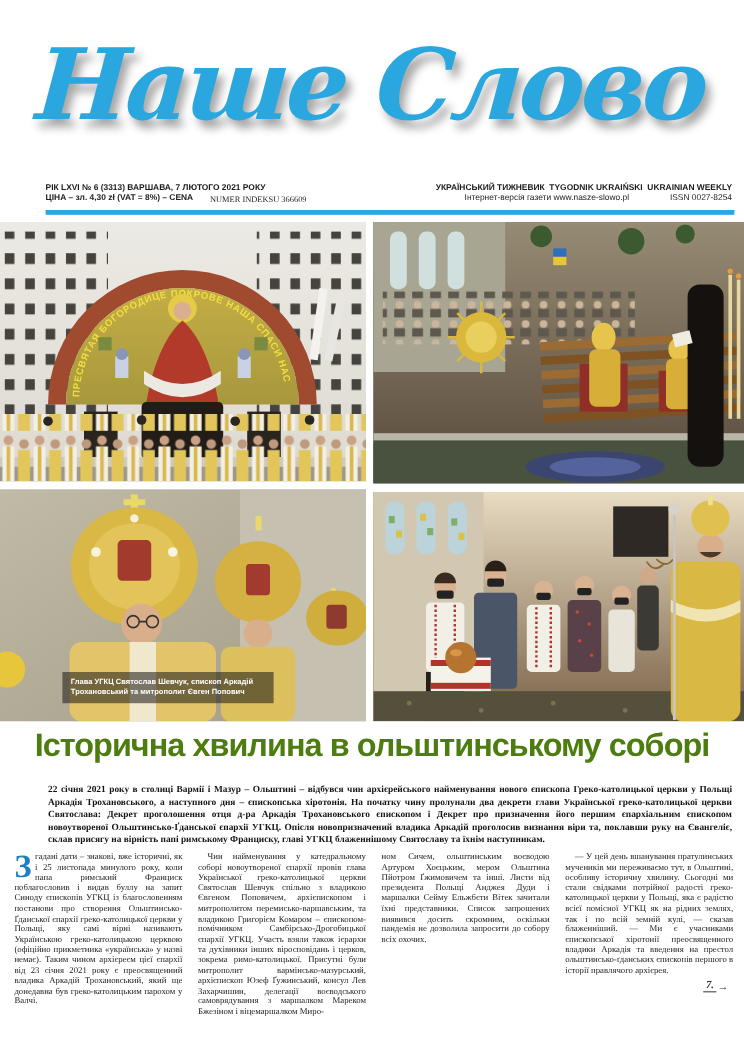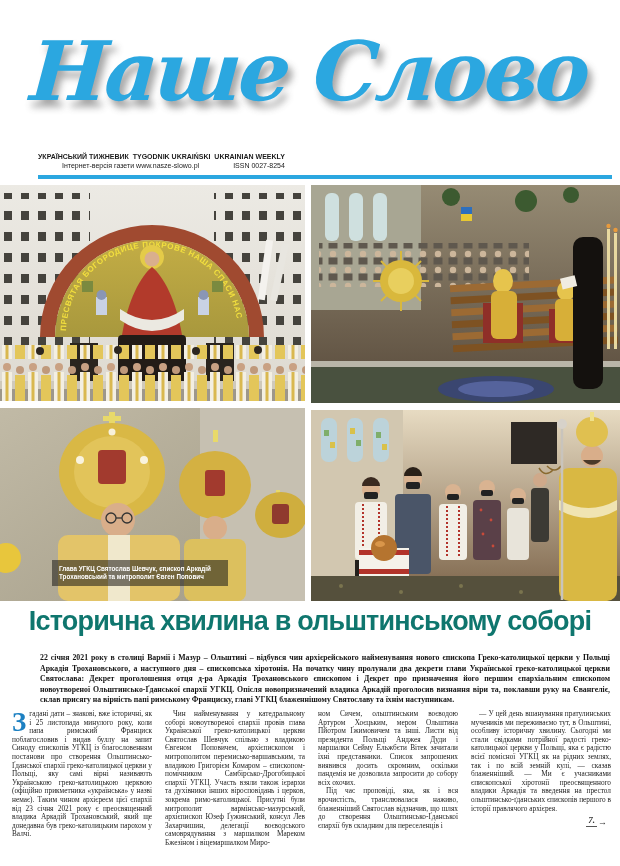--- a/index.html
+++ b/index.html
@@ -31,21 +31,21 @@
   .ph1{left:0;top:185px;width:305px;height:216px;}
   .ph2{left:311px;top:185px;width:309px;height:218px;}
   .ph3{left:0;top:408px;width:305px;height:193px;}
   .ph4{left:311px;top:410px;width:309px;height:191px;}
   .caption{position:absolute;left:52px;bottom:15px;width:176px;
            background:rgba(35,32,28,.58);color:#fff;font-size:6.3px;line-height:8px;
            font-weight:bold;padding:5px 7px;}
 
   
   .headline{position:absolute;top:606px;left:0;width:620px;margin:0;text-align:center;
-            font-size:27px;font-weight:bold;letter-spacing:-.8px;color:#0f766e;}
+            font-size:27px;font-weight:bold;letter-spacing:-.8px;color:#4d7c0f;}
   .lead{position:absolute;top:653px;left:40px;right:10px;margin:0;text-align:justify;
         font-size:7.8px;line-height:10.6px;font-weight:bold;color:#141414;font-family:Liberation Serif, serif;}
 
   
   .cols{position:absolute;top:710px;left:12px;right:9px;display:flex;gap:13px;
         font-family:"Liberation Serif",serif;font-size:7.3px;line-height:8.6px;color:#1c1c1c;}
   .col{flex:1 1 0;text-align:justify;}
   .col p{margin:0;}
   .col p.ind{text-indent:8px;}
   .dropcap{float:left;font-size:27px;line-height:22px;font-weight:bold;color:#1c80c2;
@@ -60,20 +60,27 @@
 </head>
 <body>
 
 <div class="page">
 
   <div class="masthead">
     <div class="logo">Наше Слово</div>
   </div>
 
   <div class="infobar">
+    <div class="info-left">
+      <div class="b">РІК LXVI № 6 (3313) ВАРШАВА, 7 ЛЮТОГО 2021 РОКУ</div>
+      <div class="row">
+        <span class="b">ЦІНА – зл. 4,30 zł (VAT = 8%) – CENA</span>
+        <span class="serifcaps">NUMER INDEKSU 366609</span>
+      </div>
+    </div>
     <div class="info-right">
       <div class="b pre">УКРАЇНСЬКИЙ ТИЖНЕВИК  TYGODNIK UKRAIŃSKI  UKRAINIAN WEEKLY</div>
       <div class="row">
         <span class="weblink">Інтернет-версія газети www.nasze-slowo.pl</span>
         <span>ISSN 0027-8254</span>
       </div>
     </div>
   </div>
   <div class="rule"></div>
 
@@ -309,21 +316,20 @@
 
   <div class="cols">
     <div class="col">
       <p class="noind"><span class="dropcap">З</span><span>гадані дати – знакові, вже історичні, як і 25 листопада минулого року, коли папа римський Франциск поблагословив і видав буллу на запит Синоду єпископів УГКЦ із благословенням постанови про створення Ольштинсько-Ґданської єпархії греко-католицької церкви у Польщі, яку самі вірні називають Українською греко-католицькою церквою (офіційно прикметника «українська» у назві немає). Таким чином архієреєм цієї єпархії від 23 січня 2021 року є преосвященний владика Аркадій Трохановський, який ще донедавна був греко-католицьким парохом у Валчі.</span></p>
     </div>
     <div class="col">
       <p class="ind">Чин найменування у катедральному соборі новоутвореної єпархії провів глава Української греко-католицької церкви Святослав Шевчук спільно з владикою Євгеном Поповичем, архієпископом і митрополитом перемисько-варшавським, та владикою Григорієм Комаром – єпископом-помічником Самбірсько-Дрогобицької єпархії УГКЦ. Участь взяли також ієрархи та духівники інших віросповідань і церков, зокрема римо-католицької. Присутні були митрополит вармінсько-мазурський, архієпископ Юзеф Ґужинський, консул Лев Захарчишин, делегації воєводського самоврядування з маршалком Мареком Бжезіном і віцемаршалком Миро-</p>
     </div>
     <div class="col">
       <p class="noind">ном Сичем, ольштинським воєводою Артуром Хоєцьким, мером Ольштина Пйотром Ґжимовичем та інші. Листи від президента Польщі Анджея Дуди і маршалки Сейму Ельжбєти Вітек зачитали їхні представники. Список запрошених виявився досить скромним, оскільки пандемія не дозволила запросити до собору всіх охочих.</p>
-      <p class="ind">Під час проповіді, яка, як і вся врочистість, транслювалася наживо, блаженніший Святослав відзначив, що шлях до створення Ольштинсько-Ґданської єпархії був складним для переселенців і</p>
     </div>
     <div class="col">
       <p class="ind">— У цей день вшанування пратулинських мучеників ми переживаємо тут, в Ольштині, особливу історичну хвилину. Сьогодні ми стали свідками потрійної радості греко-католицької церкви у Польщі, яка є радістю всієї помісної УГКЦ як на рідних землях, так і по всій земній кулі, — сказав блаженніший. — Ми є учасниками єпископської хіротонії преосвященного владики Аркадія та введення на престол ольштинсько-ґданських єпископів першого в історії правлячого архієрея.</p>
       <div class="jump">
         <span class="jump-num">7.</span><span class="jump-arrow">→</span>
       </div>
     </div>
   </div>
 
 </div>

